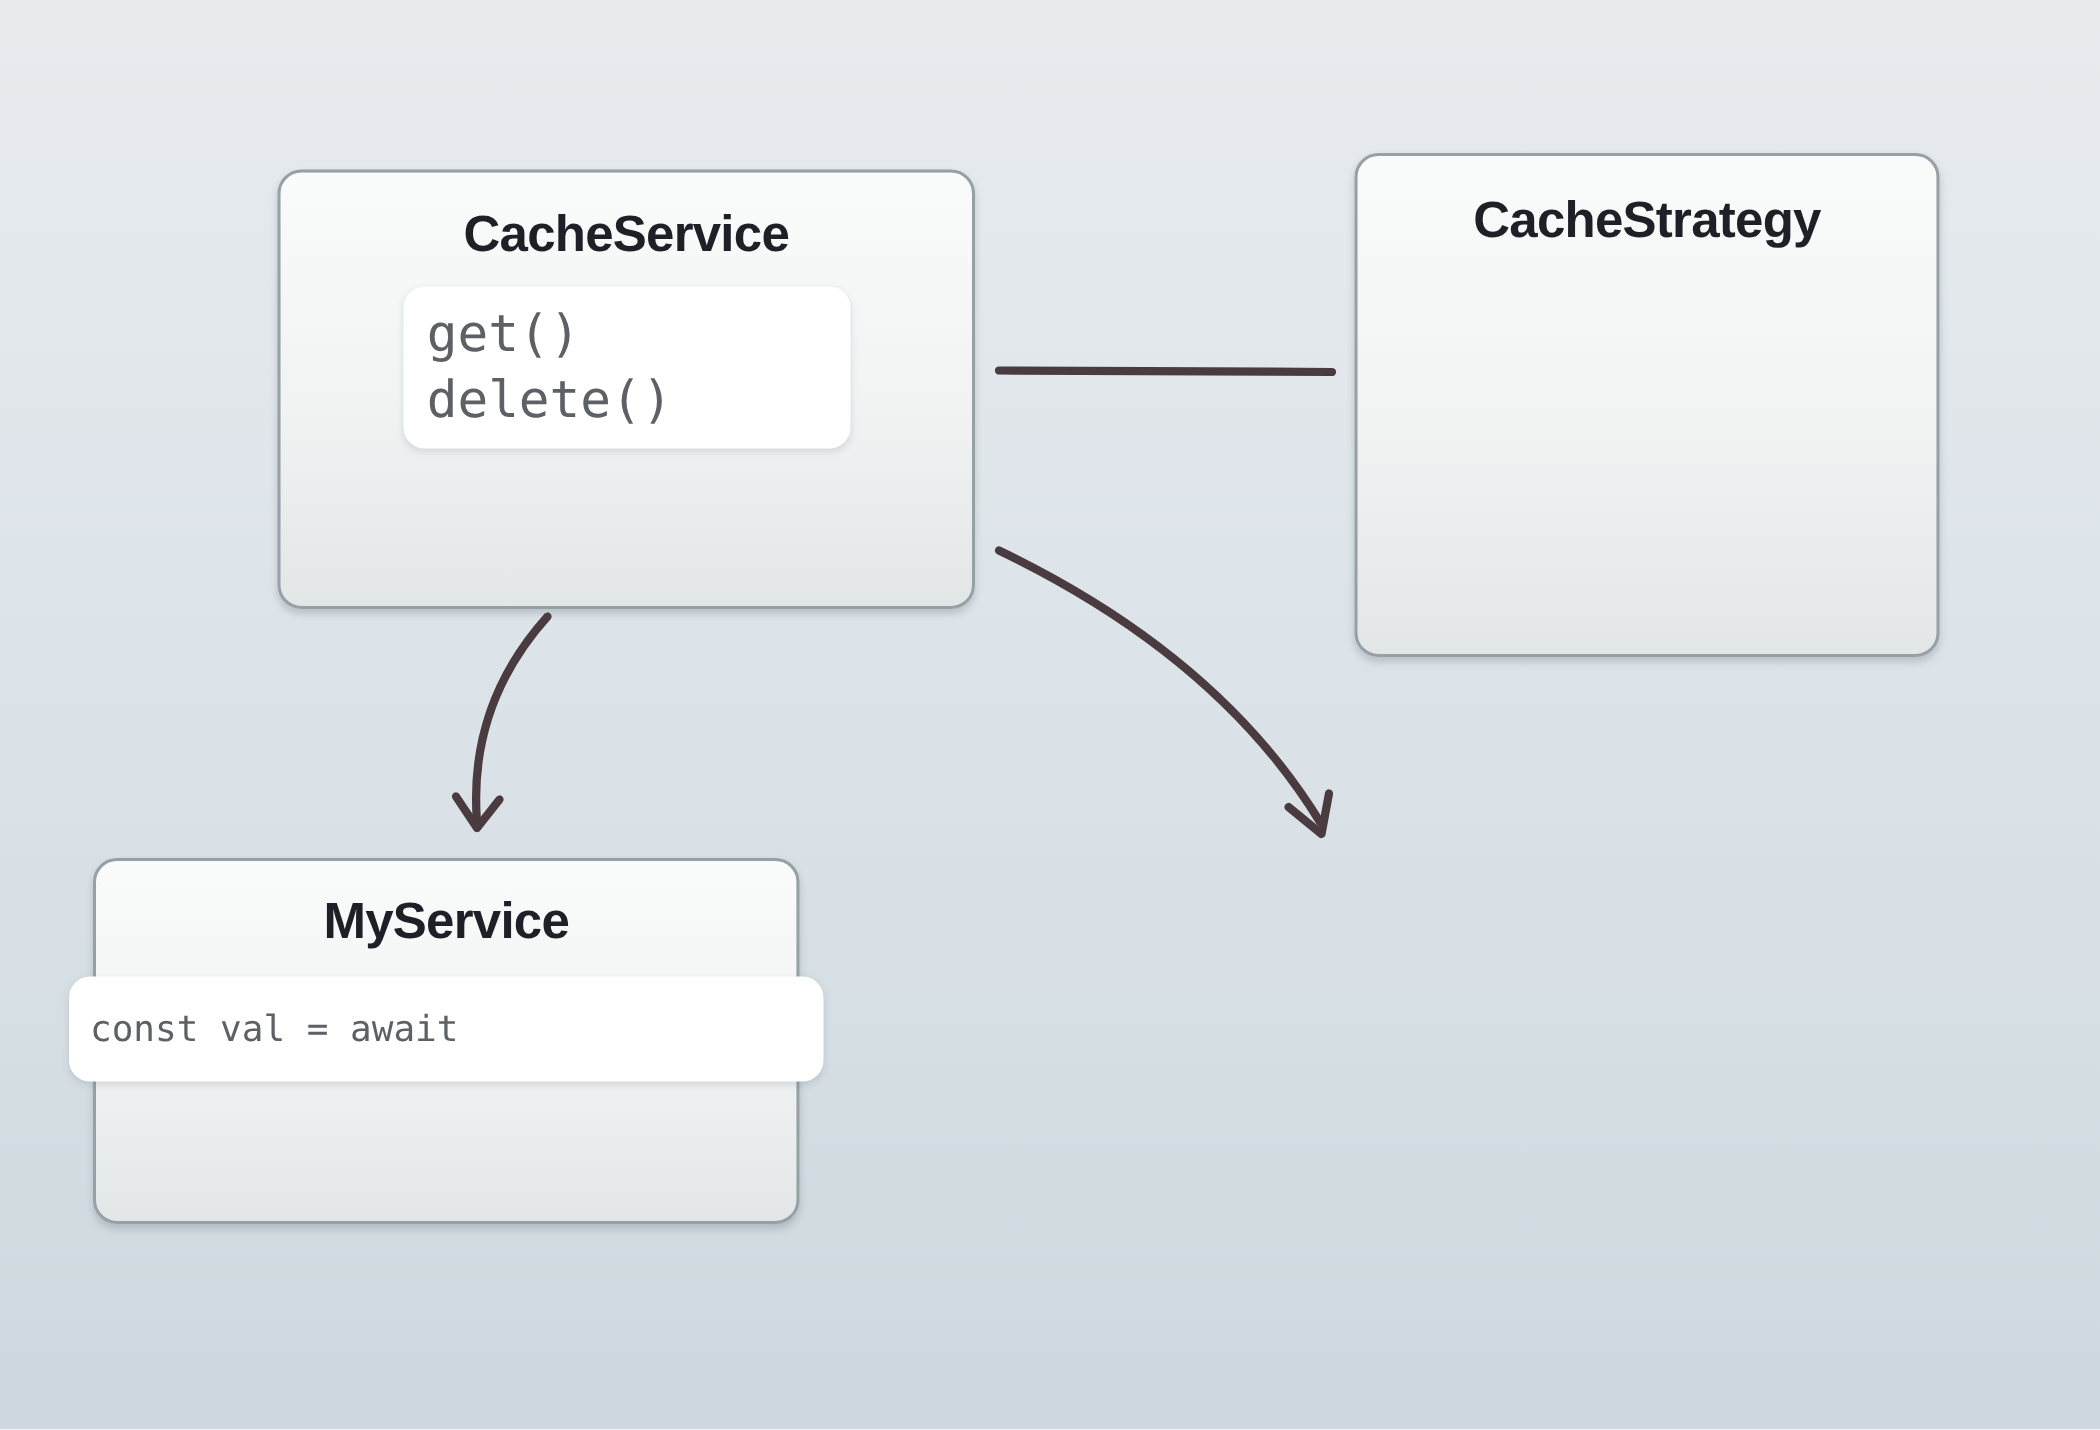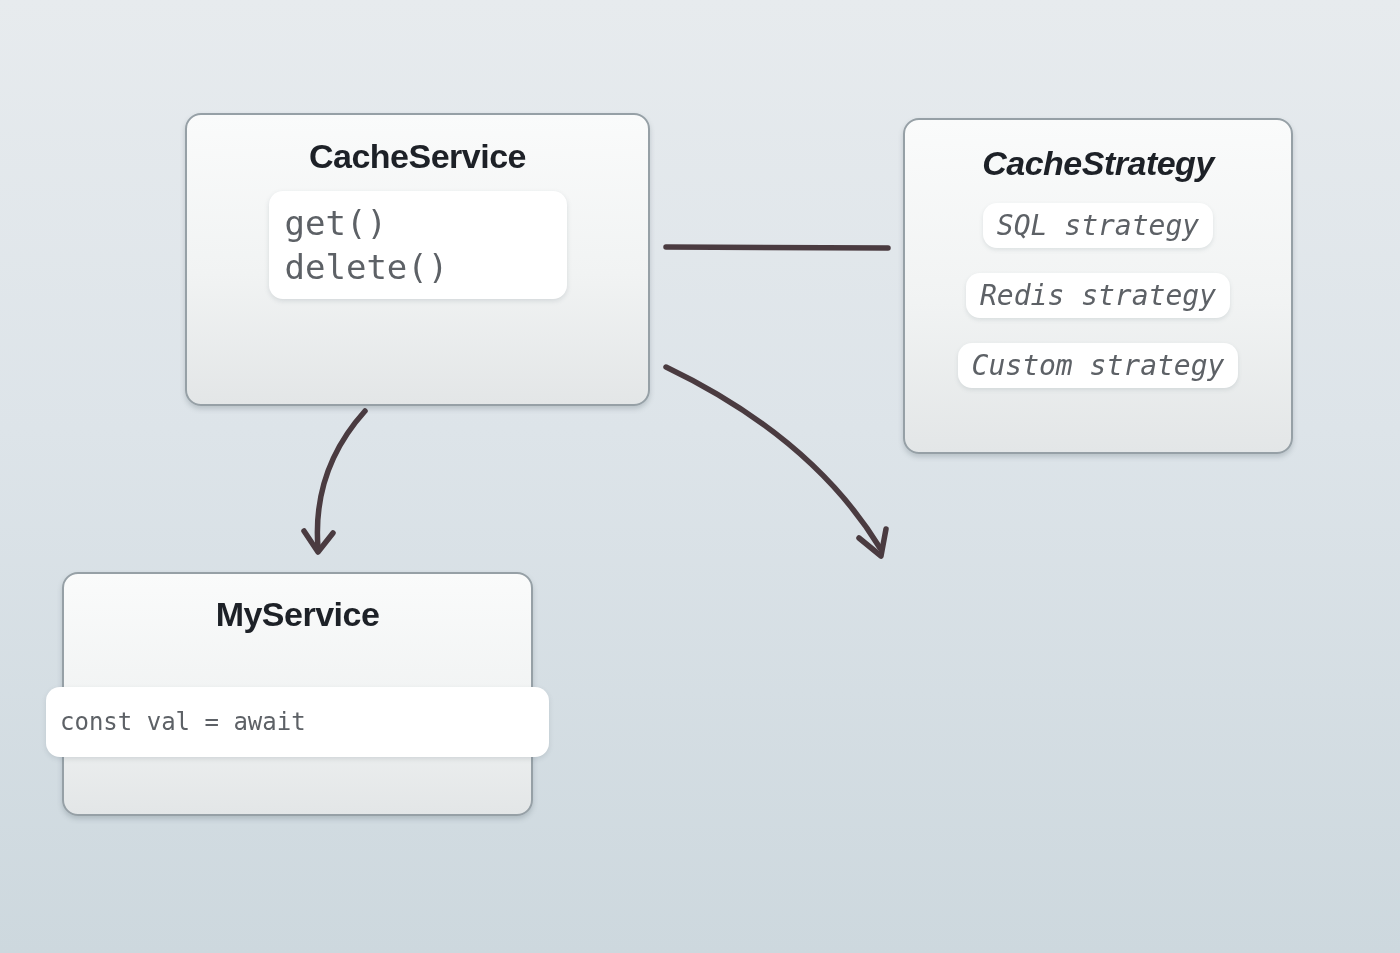--- a/index.html
+++ b/index.html
@@ -78,41 +78,41 @@
     margin-top: 15px;
     width: 298px;
     padding: 10px 16px;
   }
   .node-cache-service .code-line {
     font-size: 34px;
     line-height: 44px;
   }
 
   
-  .node-cache-strategy { left: 903px; top: 118px; width: 390px; height: 336px; font-style: italic; }
+  .node-cache-strategy { left: 903px; top: 102px; width: 390px; height: 336px; }
   .node-cache-strategy .node-title { margin-top: 24px; }
   .pill-list {
     margin-top: 20px;
     display: flex;
     flex-direction: column;
     align-items: center;
     gap: 25px;
   }
   .pill {
     background: var(--color-panel_fill, #ffffff);
     border-radius: 14px;
     box-shadow: 0 2px 4px rgba(90, 105, 115, 0.15);
     height: 45px;
     line-height: 45px;
     padding: 0 14px;
     font-size: 28px;
   }
 
   
-  .node-my-service { left: 62px; top: 572px; width: 471px; height: 244px; gap: 36px; }
+  .node-my-service { left: 62px; top: 572px; width: 471px; height: 244px; }
   .node-my-service .node-title { margin-top: 21px; }
   .node-my-service .code-panel {
     margin-top: 17px;
     width: 503px;
     padding: 13px 14px 13px 14px;
   }
   .node-my-service .code-line {
     font-size: 24px;
     line-height: 44px;
   }
@@ -146,25 +146,20 @@
   <div class="node node-cache-service">
     <div class="node-title">CacheService</div>
     <div class="code-panel">
       <div class="code-line mono">get()</div>
       <div class="code-line mono">delete()</div>
     </div>
   </div>
 
   <div class="node node-cache-strategy">
     <div class="node-title">CacheStrategy</div>
-    <div class="pill-list">
-      <div class="pill mono">SQL strategy</div>
-      <div class="pill mono">Redis strategy</div>
-      <div class="pill mono">Custom strategy</div>
-    </div>
   </div>
 
   <div class="node node-my-service">
     <div class="node-title">MyService</div>
     <div class="code-panel">
       <div class="code-line mono">const val = await</div>
     </div>
   </div>
 
 

